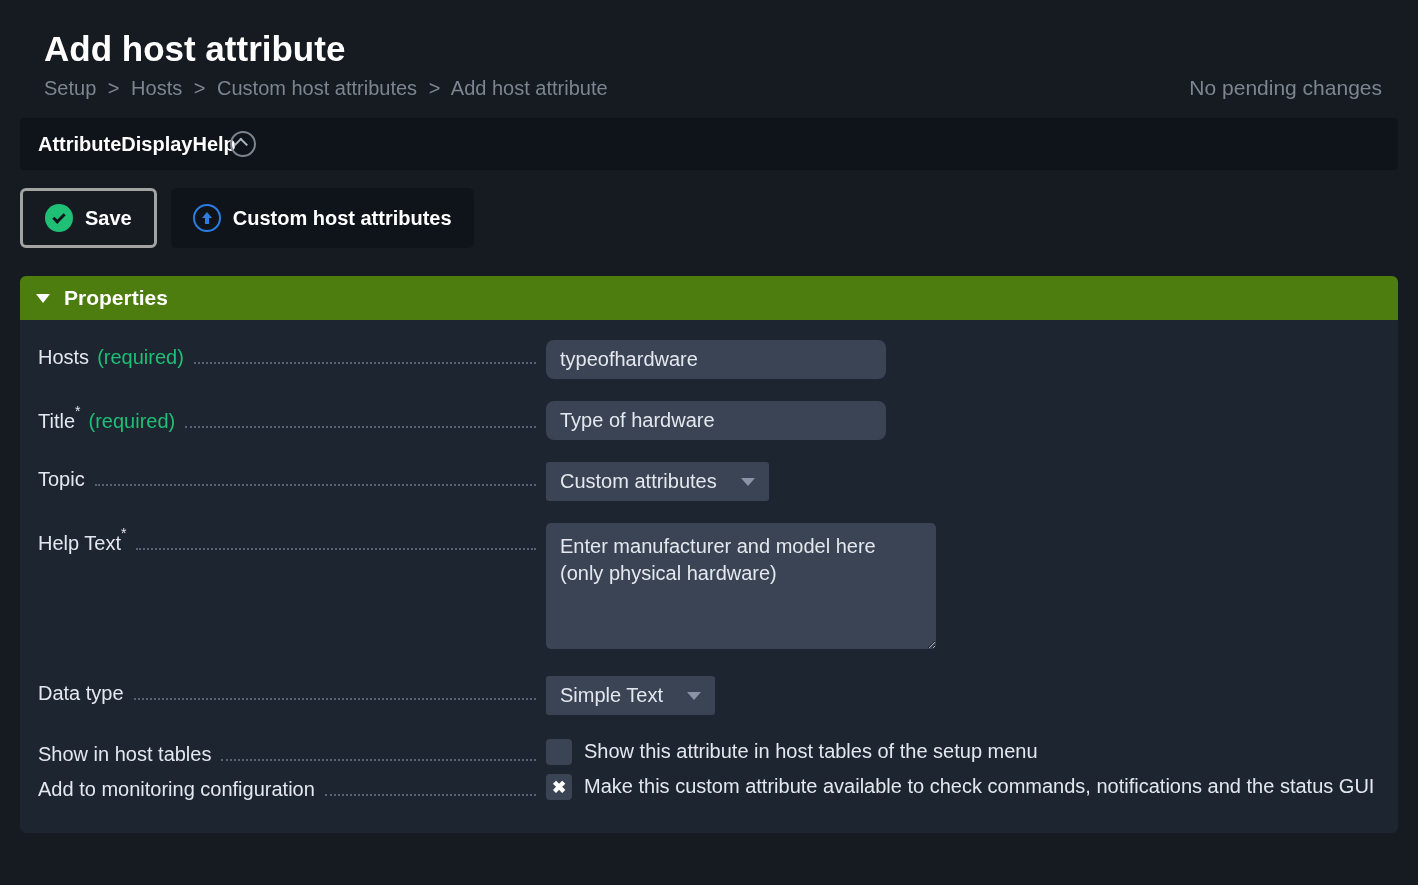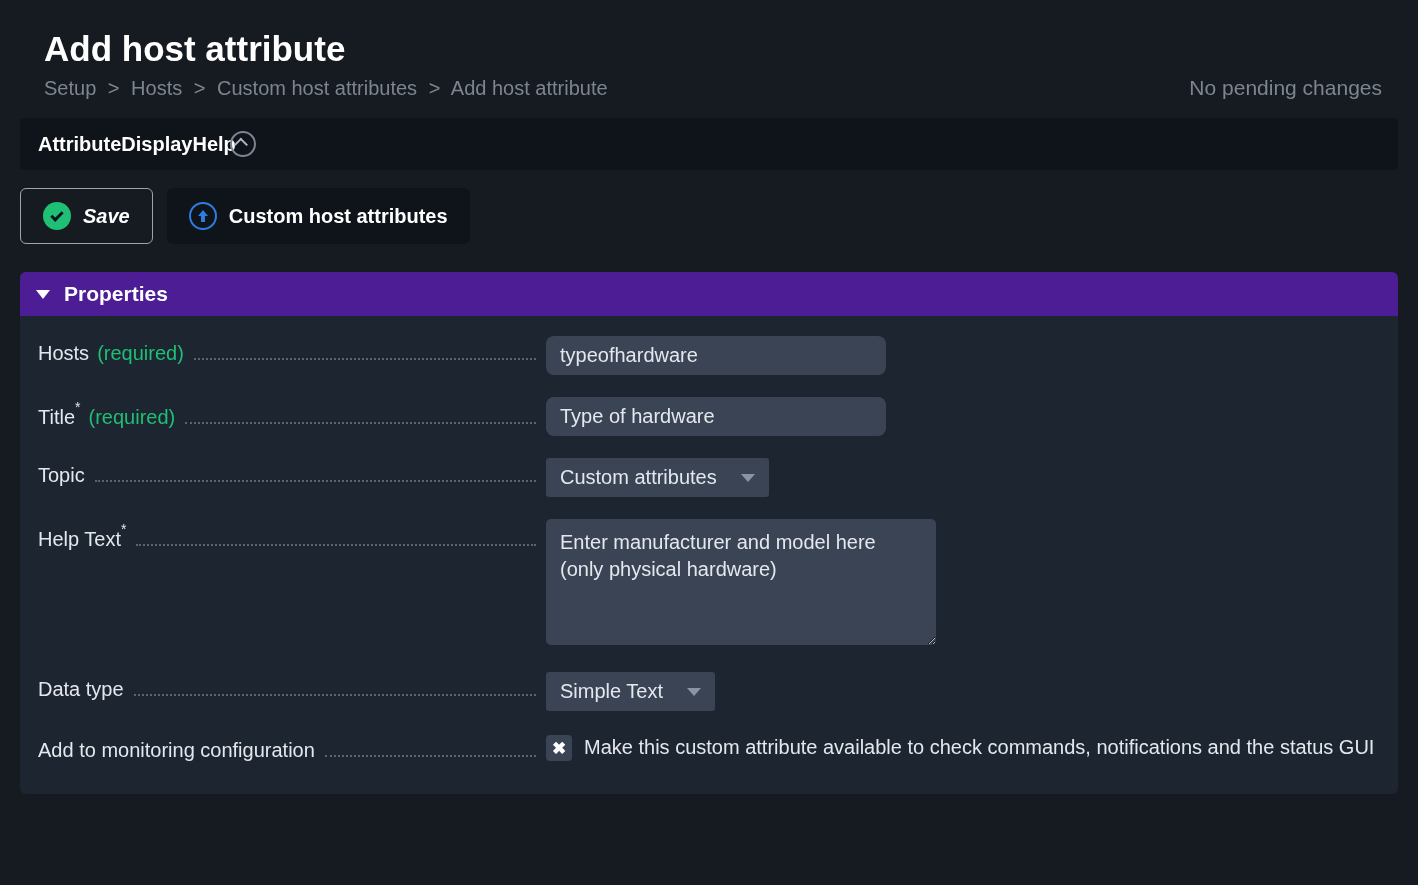--- a/index.html
+++ b/index.html
@@ -77,22 +77,21 @@
   padding: 13px 22px;
   border-radius: 6px;
   font-size: 20px;
   font-weight: 700;
   color: #ffffff;
   background: #0f141a;
   border: none;
 }
 .action-btn.primary {
   background: #161b22;
-  border: 1px solid #a3a3a3;
-  font-style: italic;
+  border: 3px solid #a3a3a3;
 }
 .icon-circle {
   width: 28px;
   height: 28px;
   border-radius: 50%;
   display: flex;
   align-items: center;
   justify-content: center;
   flex-shrink: 0;
 }
@@ -105,21 +104,21 @@
   border-bottom: 3px solid #0f141a;
   transform: rotate(-45deg) translate(1px, -1px);
 }
 .up-arrow svg { display: block; }
 .form-panel {
   margin: 0 20px;
   background: #1d2531;
   border-radius: 6px;
 }
 .panel-header {
-  background: #4c1d95;
+  background: #4d7c0f;
   padding: 10px 16px;
   display: flex;
   align-items: center;
   gap: 14px;
   border-radius: 6px 6px 0 0;
 }
 .panel-title {
   font-size: 21px;
   font-weight: 700;
   color: #ffffff;
@@ -345,20 +344,32 @@
         <span class="dots-fill"></span>
       </div>
       <div class="form-control-cell">
         <div class="select-wrap">
           <span class="select-value">Simple Text</span>
           <span class="select-caret"></span>
         </div>
       </div>
     </div>
 
+    <div class="form-row tight">
+      <div class="form-label-cell">
+        <span class="form-label">Show in host tables</span>
+        <span class="dots-fill"></span>
+      </div>
+      <div class="form-control-cell">
+        <div class="checkbox-line">
+          <span class="checkbox"></span>
+          <span class="checkbox-label">Show this attribute in host tables of the setup menu</span>
+        </div>
+      </div>
+    </div>
 
     <div class="form-row tight">
       <div class="form-label-cell">
         <span class="form-label">Add to monitoring configuration</span>
         <span class="dots-fill"></span>
       </div>
       <div class="form-control-cell">
         <div class="checkbox-line">
           <span class="checkbox checked"></span>
           <span class="checkbox-label">Make this custom attribute available to check commands, notifications and the status GUI</span>

